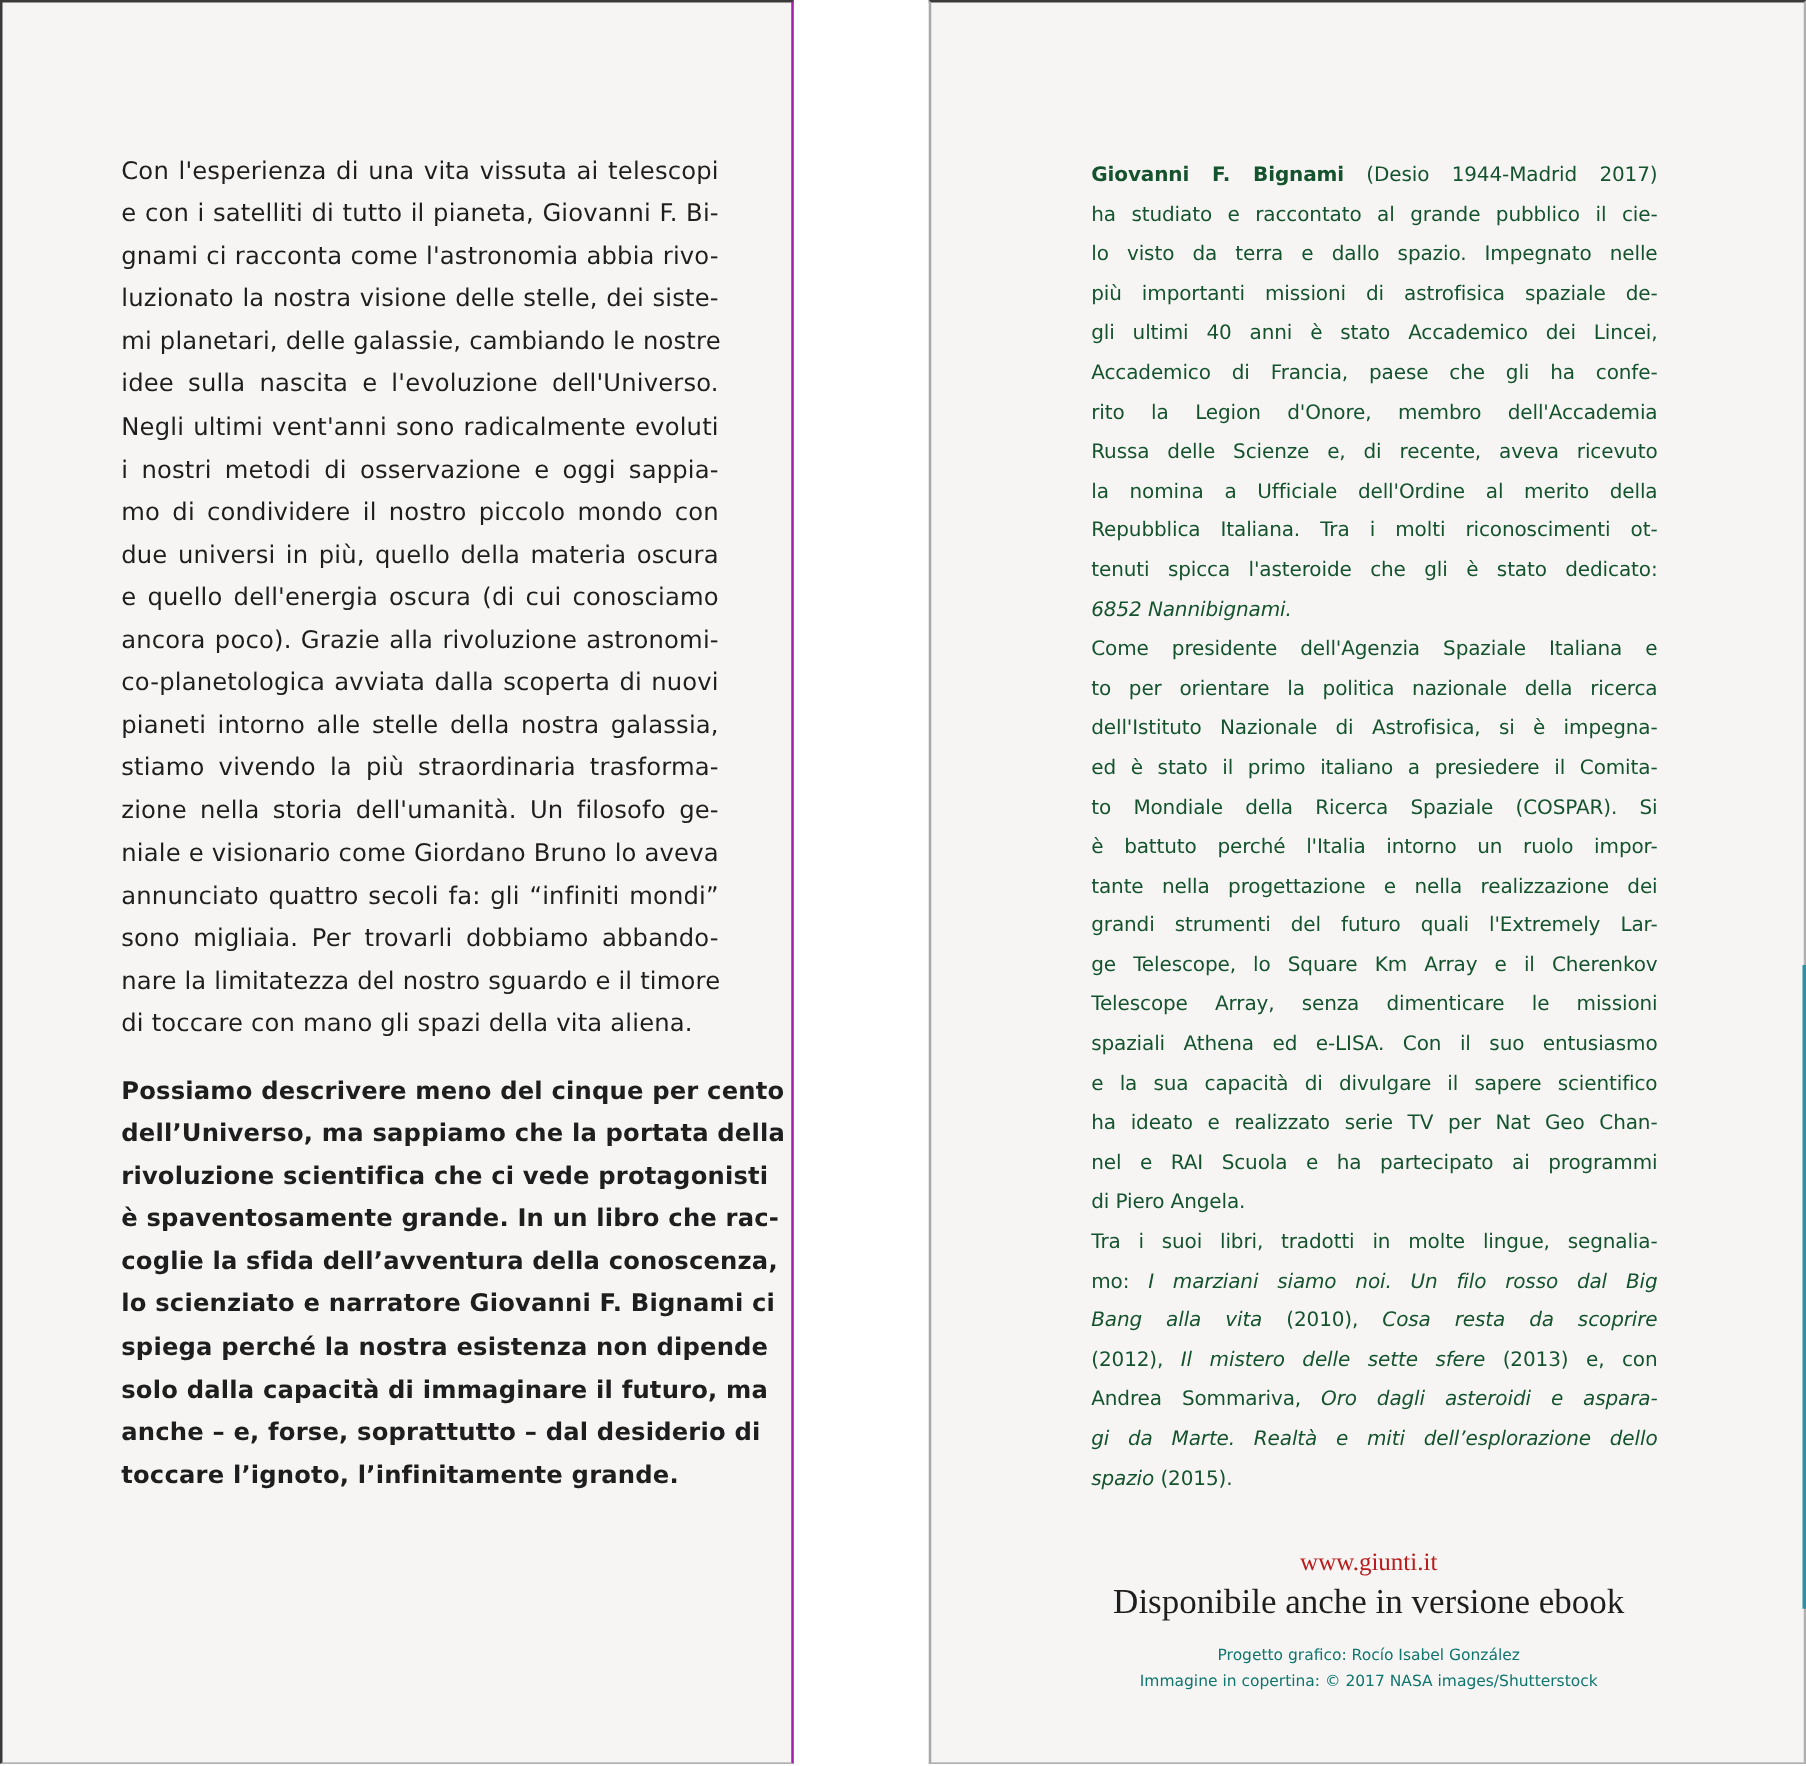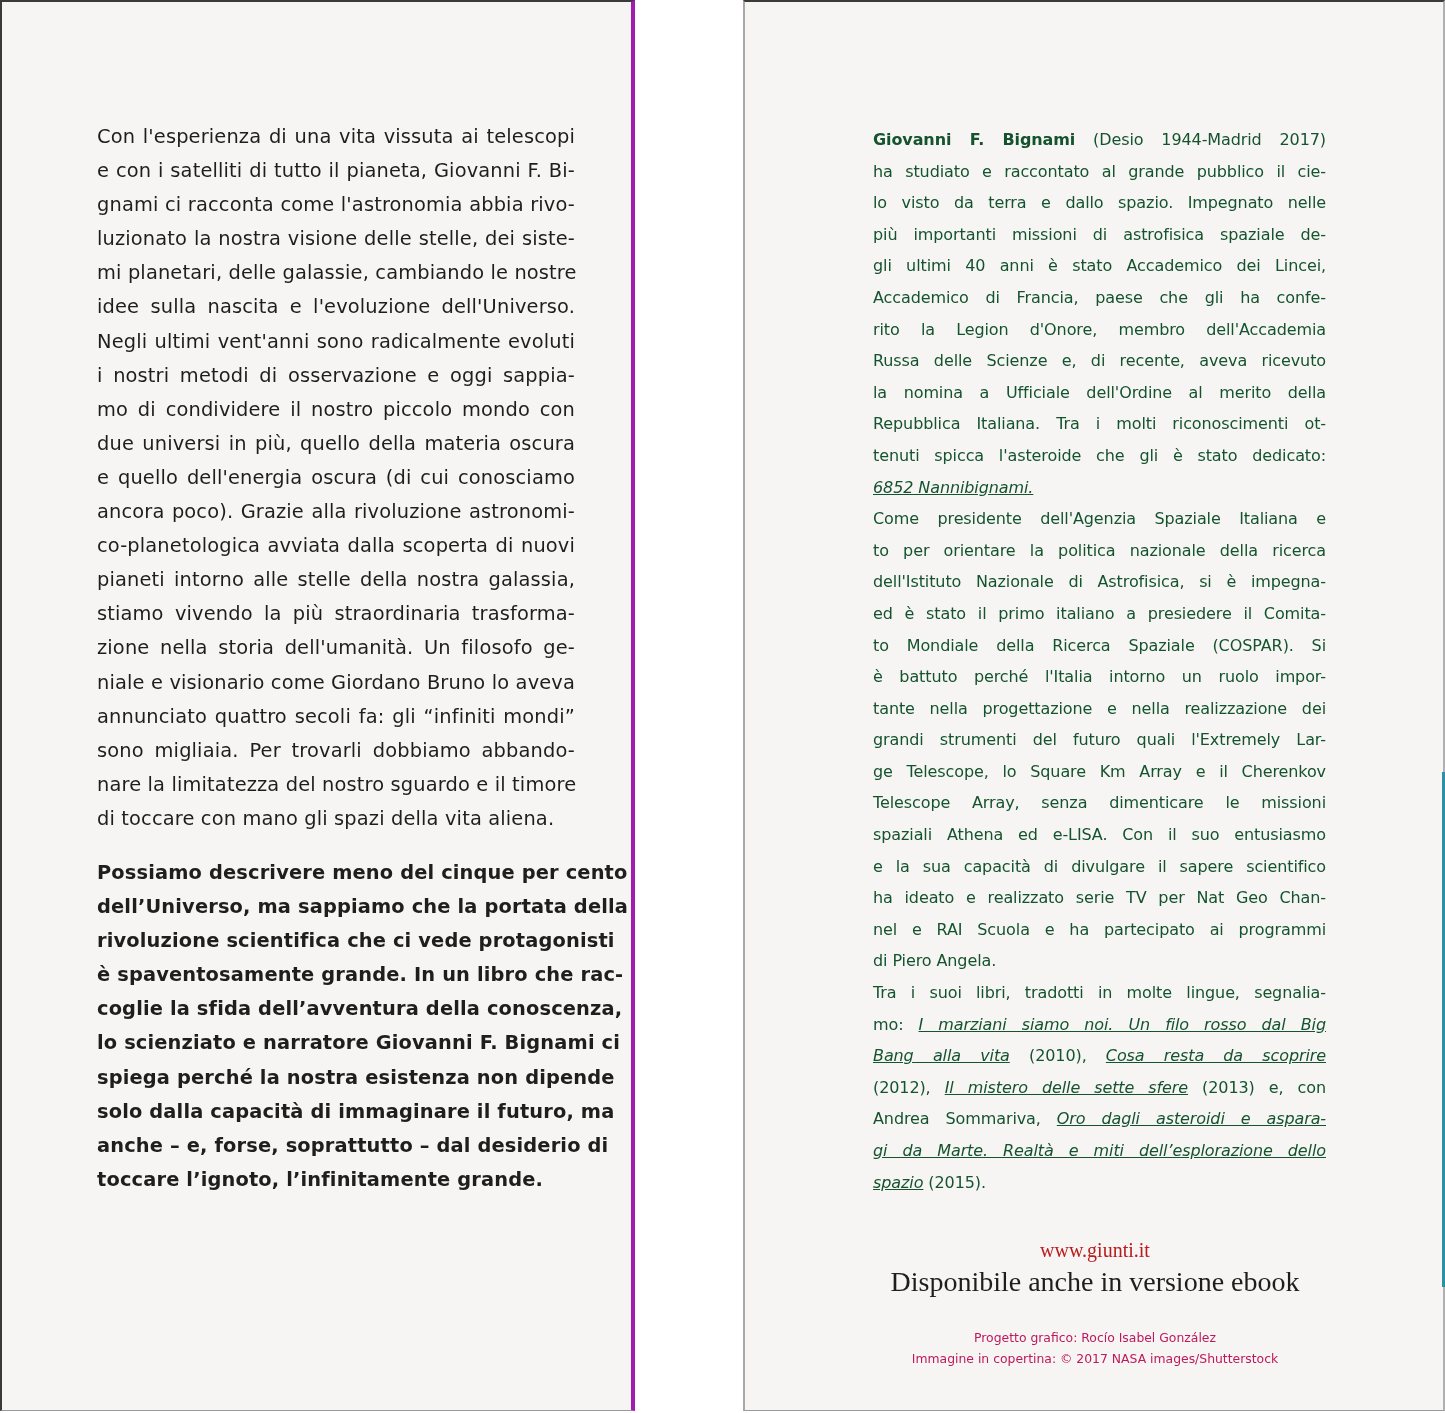--- a/index.html
+++ b/index.html
@@ -8,21 +8,21 @@
     position: relative; overflow: hidden;
     font-family: "DejaVu Sans", sans-serif; color: #1e1e1e;
   }
   .panel {
     position: absolute; top: 0; height: 1411px;
     background: #f6f5f3;
     border-top: 2px solid #3a3a3a;
     border-bottom: 1px solid #9a9a9a;
     box-sizing: border-box;
   }
-  #panel-left { left: 0; width: 635px; border-left: 2px solid #3a3a3a; border-right: 4px solid #a21caf; }
+  #panel-left { left: 0; width: 635px; border-left: 2px solid #3a3a3a; border-right: 2px solid #a21caf; }
   #panel-right { left: 743px; width: 702px; border-left: 2px solid #a8a8a8; border-right: 2px solid #b0b0b0; }
   .teal-edge {
     position: absolute; right: -2px; top: 770px; width: 3px; height: 515px;
     background: #2f8fa3;
   }
   .col-left {
     position: absolute; left: 95px; top: 118px; width: 478px;
     font-size: 19.4px; line-height: 34.1px; letter-spacing: 0.15px;
   }
   .col-left p { margin: 0; text-align: justify; text-align-last: left; }
@@ -31,28 +31,28 @@
   .col-left .bold { font-weight: bold; }
   .col-left .gap { height: 20px; }
 
   .col-right {
     position: absolute; left: 128px; top: 122px; width: 453px;
     font-size: 16px; line-height: 31.6px; letter-spacing: -0.1px; color: #14532d;
   }
   .col-right .line { display: block; text-align: justify; text-align-last: justify; white-space: nowrap; }
   .col-right .line.last { text-align-last: left; }
   .col-right b { font-weight: bold; }
-  .col-right i { font-style: italic; text-decoration: underline; }
+  .col-right i { font-style: italic; }
 
   .footer {
     position: absolute; left: 100px; width: 500px; top: 1233px; text-align: center;
   }
   .footer .site { font-family: "Liberation Serif", serif; font-size: 20px; line-height: 30px; color: #b91c1c; }
   .footer .ebook { font-family: "Liberation Serif", serif; font-size: 28px; line-height: 34px; color: #1e1e1e; }
-  .footer .credits { margin-top: 28px; font-size: 12.4px; line-height: 21px; color: #be185d; }
+  .footer .credits { margin-top: 14px; font-size: 12.4px; line-height: 21px; color: #0f766e; }
 </style>
 </head>
 <body>
 
 <div id="panel-left" class="panel">
   <div class="col-left">
     <p>
       <span class="line">Con l'esperienza di una vita vissuta ai telescopi</span>
       <span class="line">e con i satelliti di tutto il pianeta, Giovanni F. Bi-</span>
       <span class="line">gnami ci racconta come l'astronomia abbia rivo-</span>

